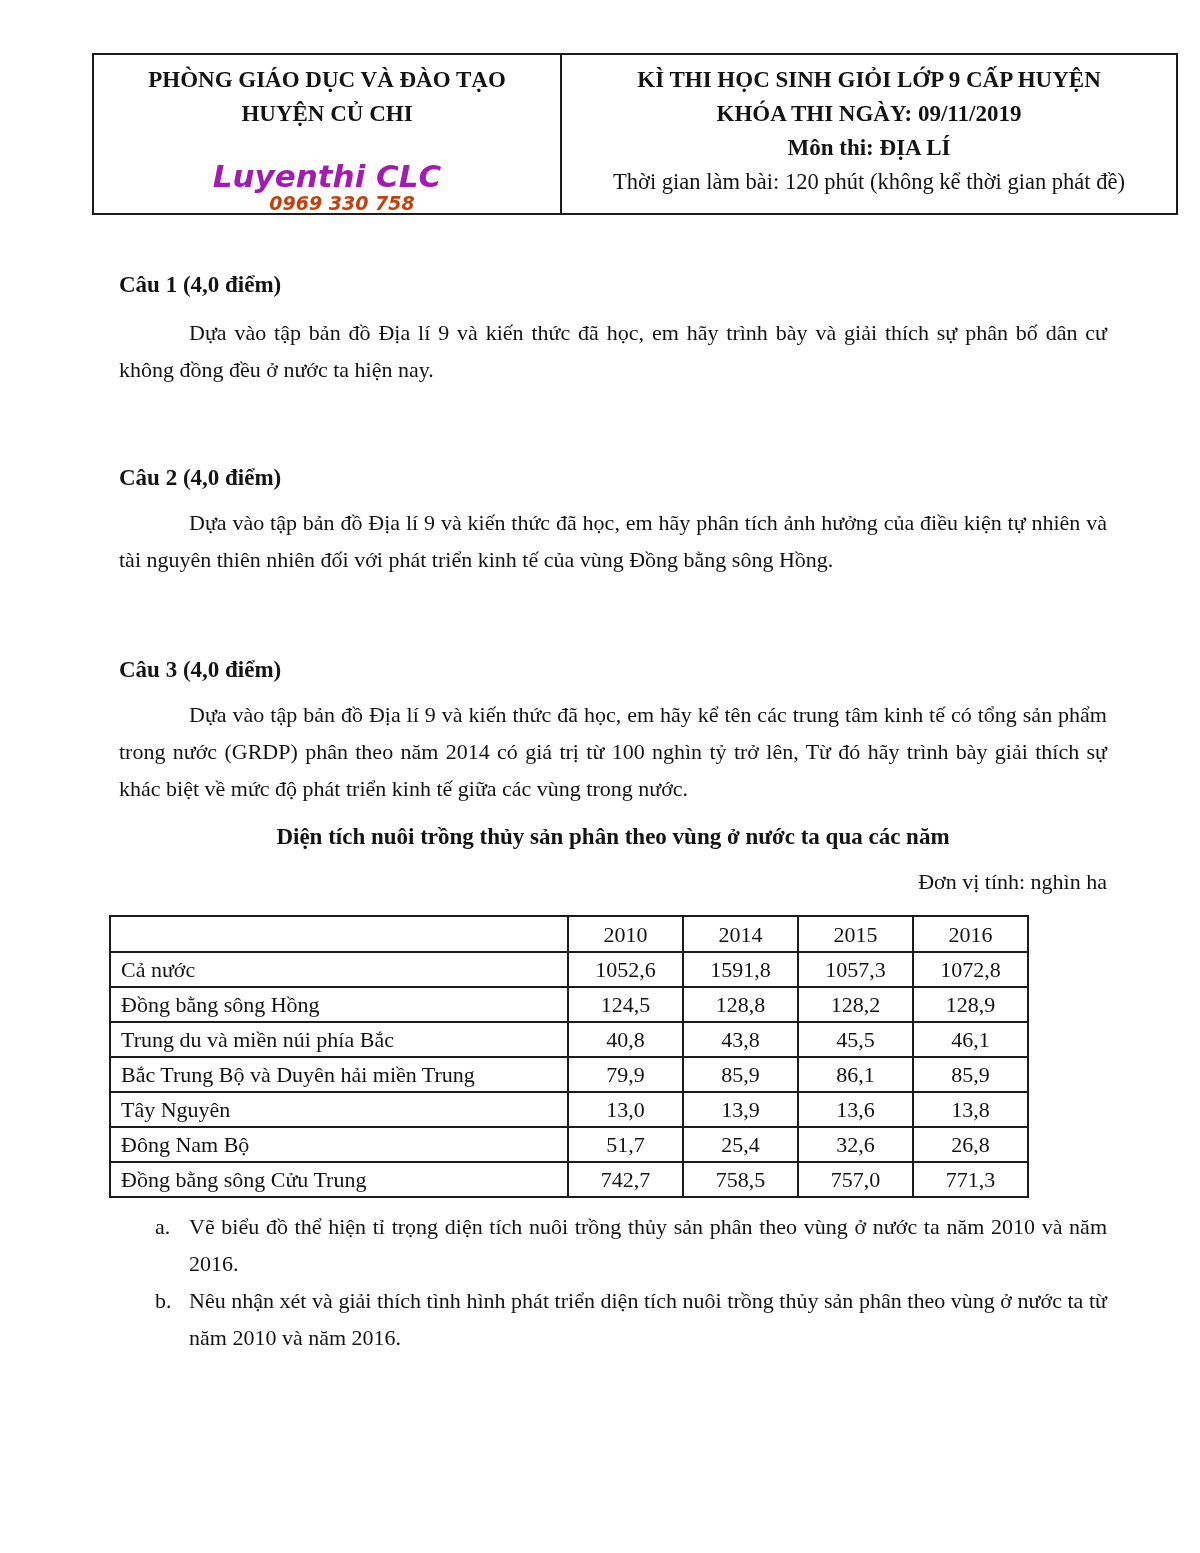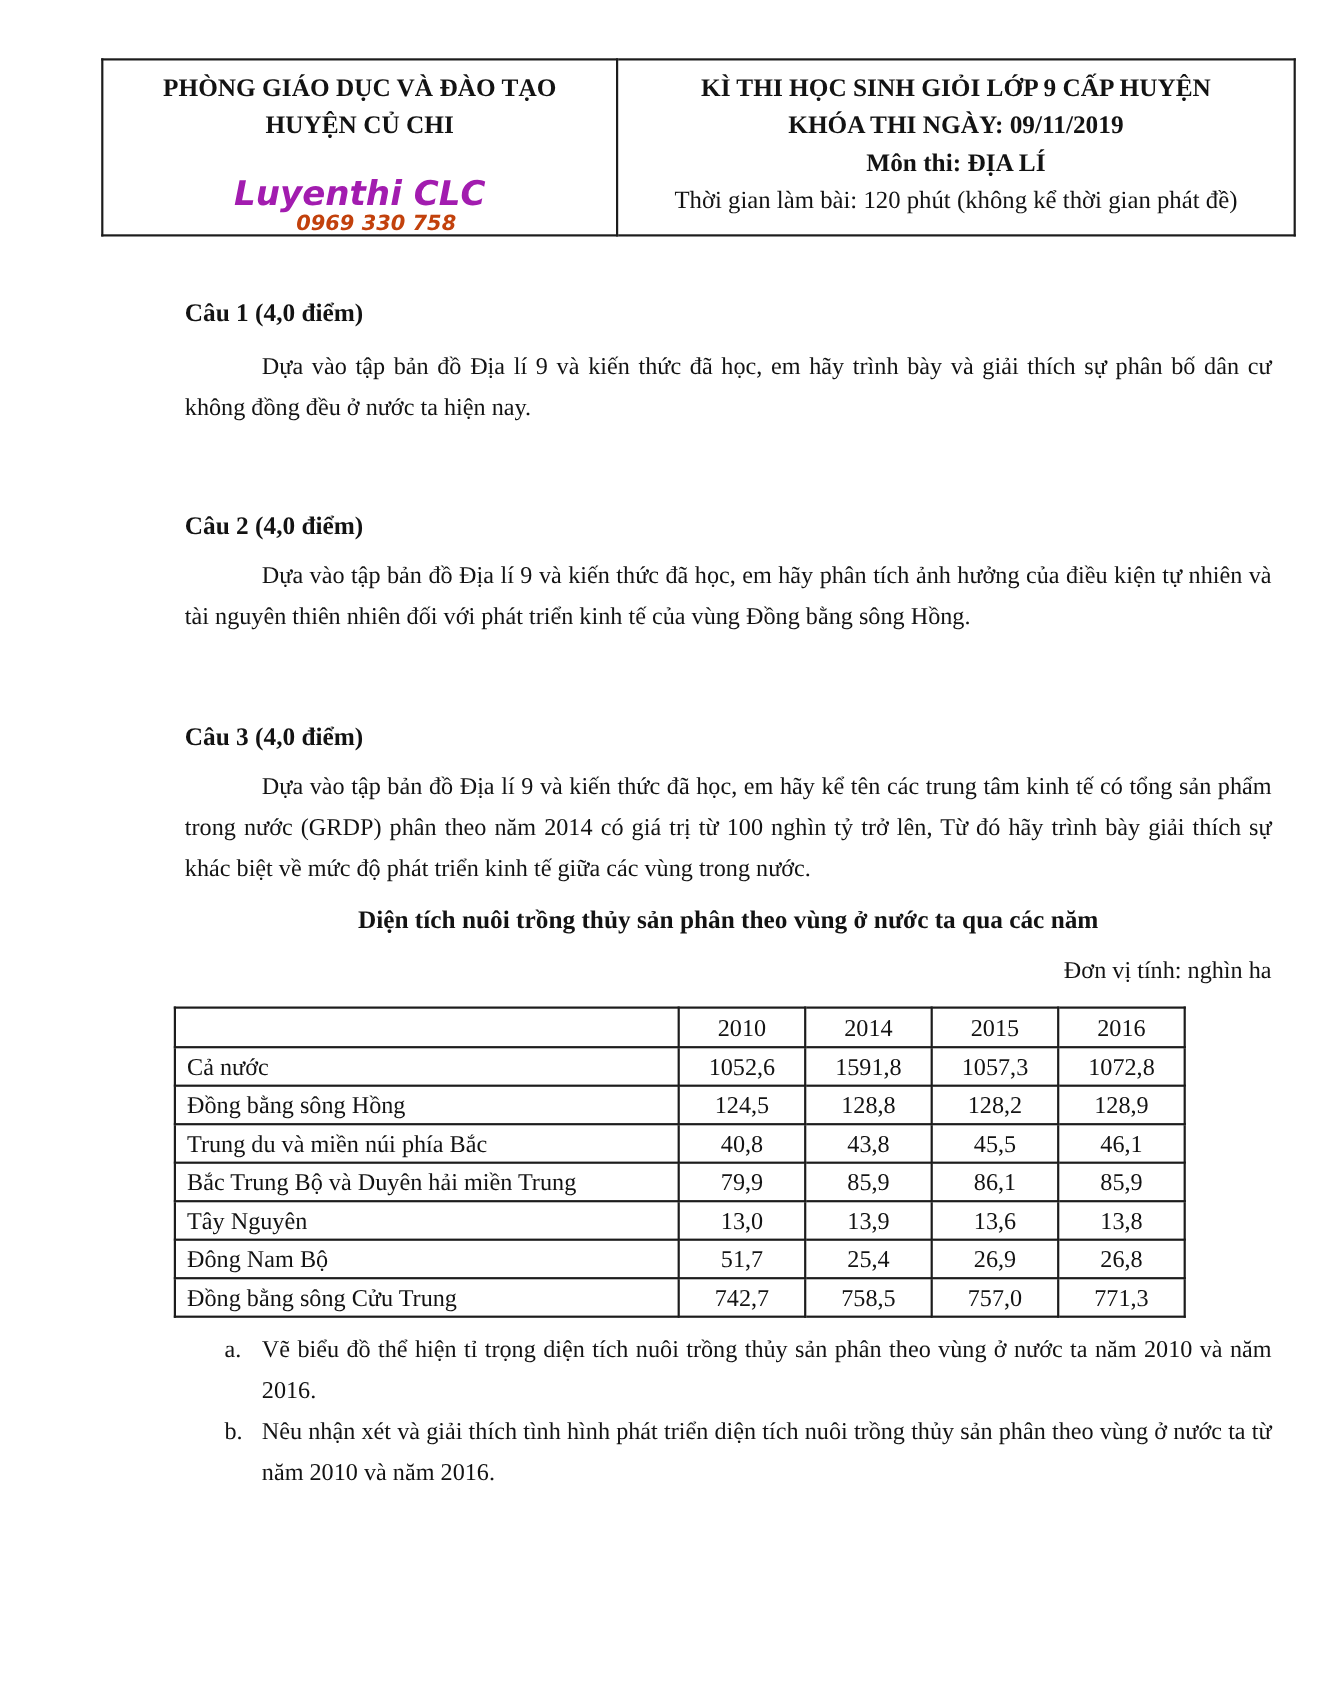--- a/index.html
+++ b/index.html
@@ -47,21 +47,21 @@
   .logo-phone {
     font-family: "DejaVu Sans", sans-serif;
     font-weight: bold;
     font-style: italic;
     font-size: 19px;
     margin-top: 2px;
     padding-left: 30px;
   }
 
   
-  .content { margin: 0 76px; width: 988px; }
+  .content { margin: 0 27px; width: 988px; }
   .q-heading {
     font-weight: bold;
     font-size: 23px;
     line-height: 36px;
   }
   .q-para {
     font-size: 22px;
     line-height: 37px;
     text-align: justify;
     text-indent: 70px;
@@ -225,21 +225,21 @@
           <td class="cell-region">Tây Nguyên</td>
           <td class="cell-value">13,0</td>
           <td class="cell-value">13,9</td>
           <td class="cell-value">13,6</td>
           <td class="cell-value">13,8</td>
         </tr>
         <tr>
           <td class="cell-region">Đông Nam Bộ</td>
           <td class="cell-value">51,7</td>
           <td class="cell-value">25,4</td>
-          <td class="cell-value">26,9</td>
+          <td class="cell-value">32,6</td>
           <td class="cell-value">26,8</td>
         </tr>
         <tr>
           <td class="cell-region">Đồng bằng sông Cửu Trung</td>
           <td class="cell-value">742,7</td>
           <td class="cell-value">758,5</td>
           <td class="cell-value">757,0</td>
           <td class="cell-value">771,3</td>
         </tr>
       </tbody>

